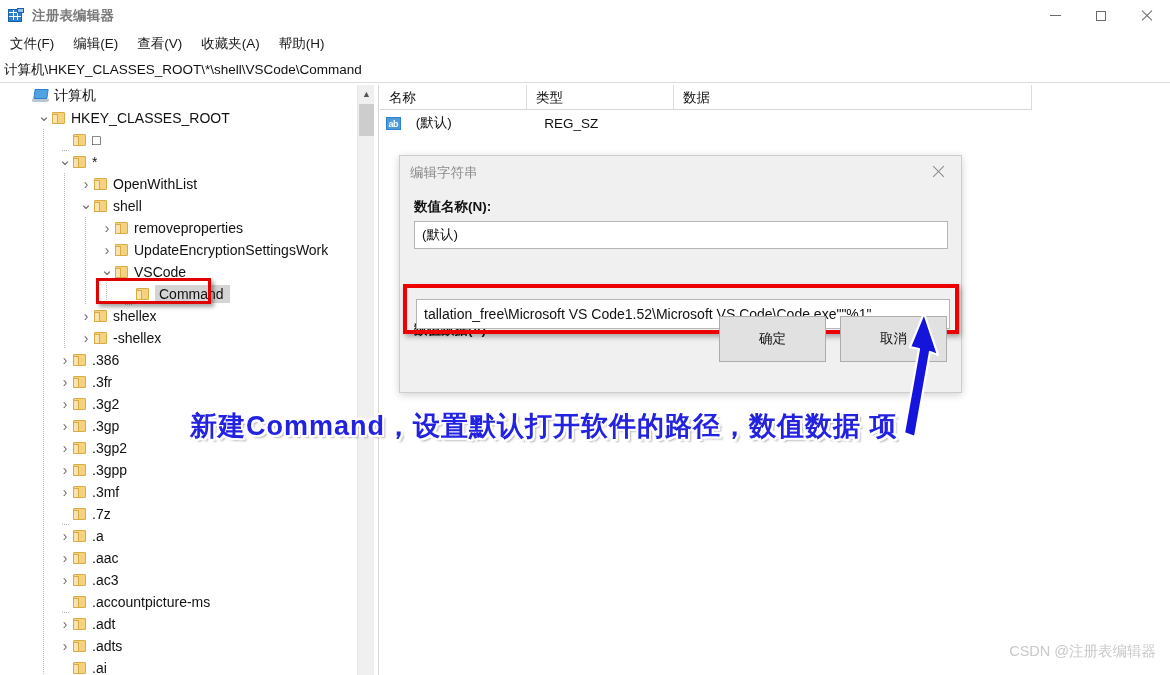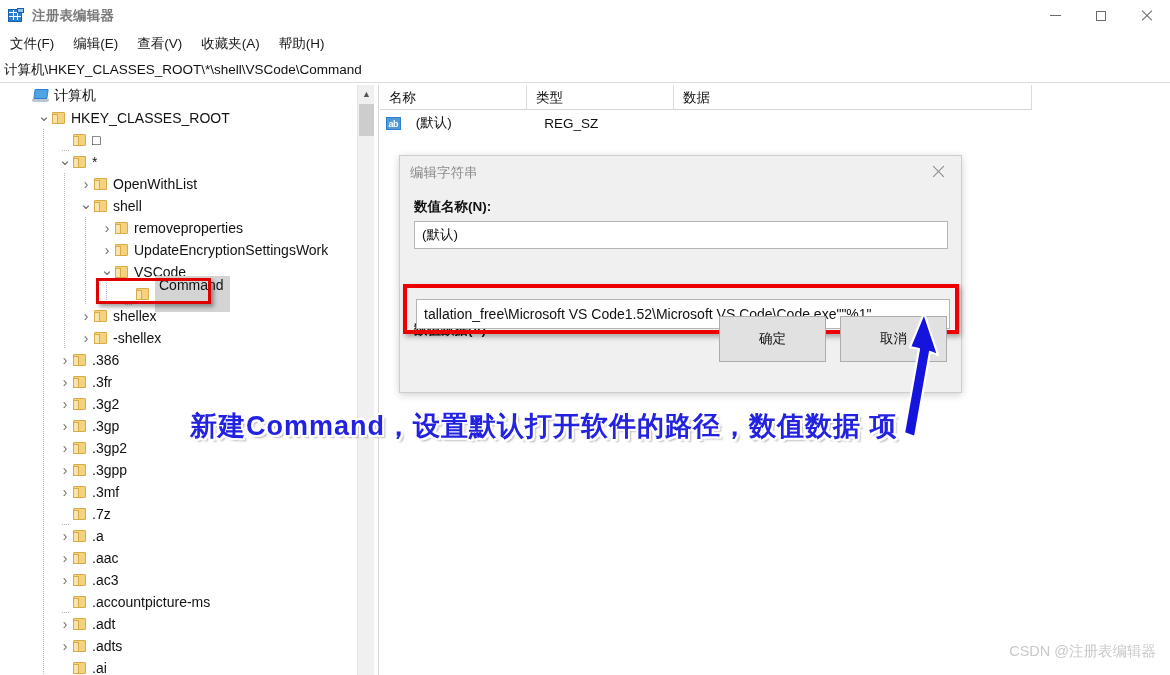--- a/index.html
+++ b/index.html
@@ -144,21 +144,21 @@
     position:absolute; left:2px; top:0; width:14px; height:10px;
     background:#4ea3e0; border:1px solid #2f7fd1; border-radius:1px;
     transform: skewX(-8deg);
   }
   .computer-icon .base {
     position:absolute; left:0px; top:10px; width:17px; height:3px;
     background:#b9c6d2; border-radius: 0 0 2px 2px;
   }
   .tree-label { padding-right: 4px; }
   .tree-row.selected .tree-label {
-    background: #d4d4d4; padding: 1px 6px 19px 4px; color:#111;
+    background: #d4d4d4; padding: 1px 6px 1px 4px; color:#111;
   }
   .guide {
     position:absolute; top:0; width:1px; height:22px;
     background: repeating-linear-gradient(to bottom,#b9b9b9 0 1px,transparent 1px 2px);
   }
 
   
   .cmd-highlight {
     position: absolute; left: 96px; top: 278px; width: 115px; height: 26px;
     border: 3px solid #e00000; box-shadow: 3px 3px 4px rgba(0,0,0,.35);

